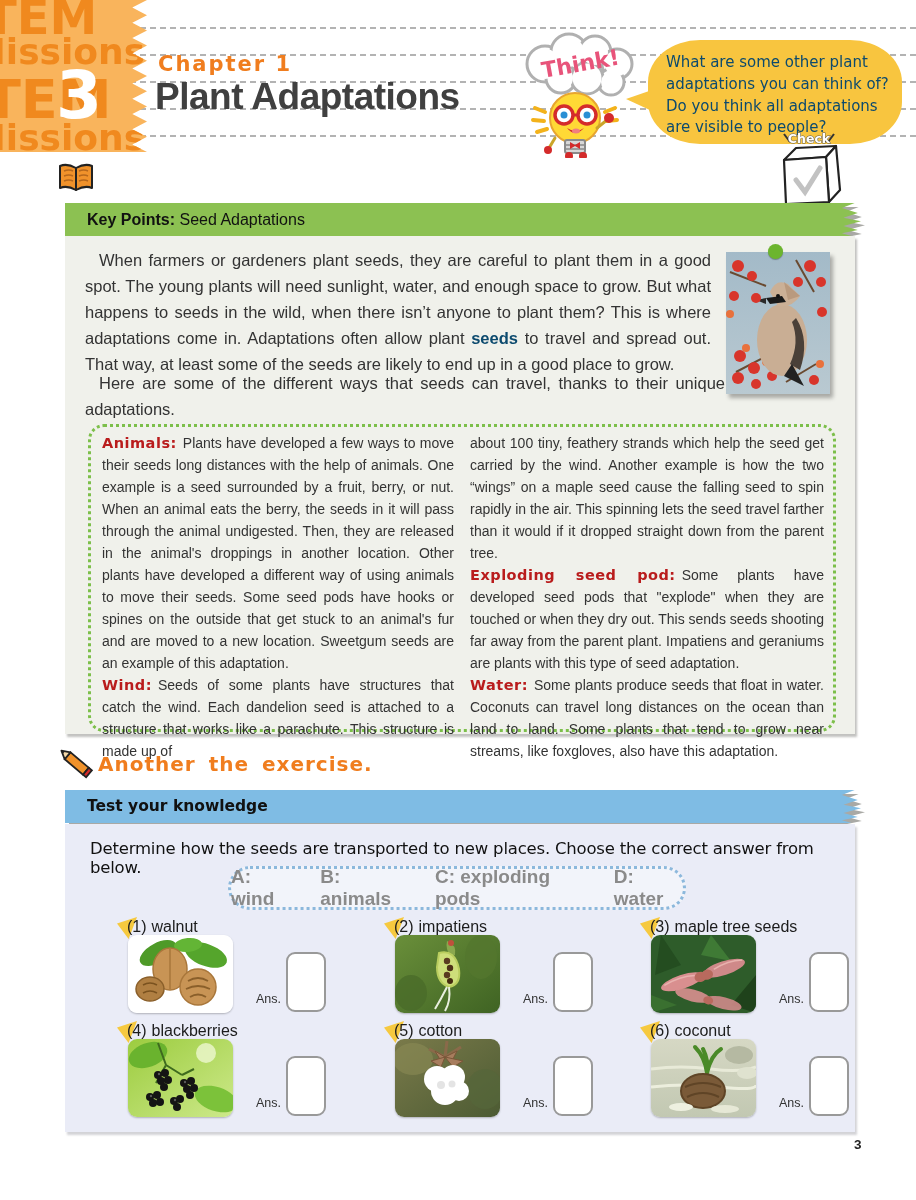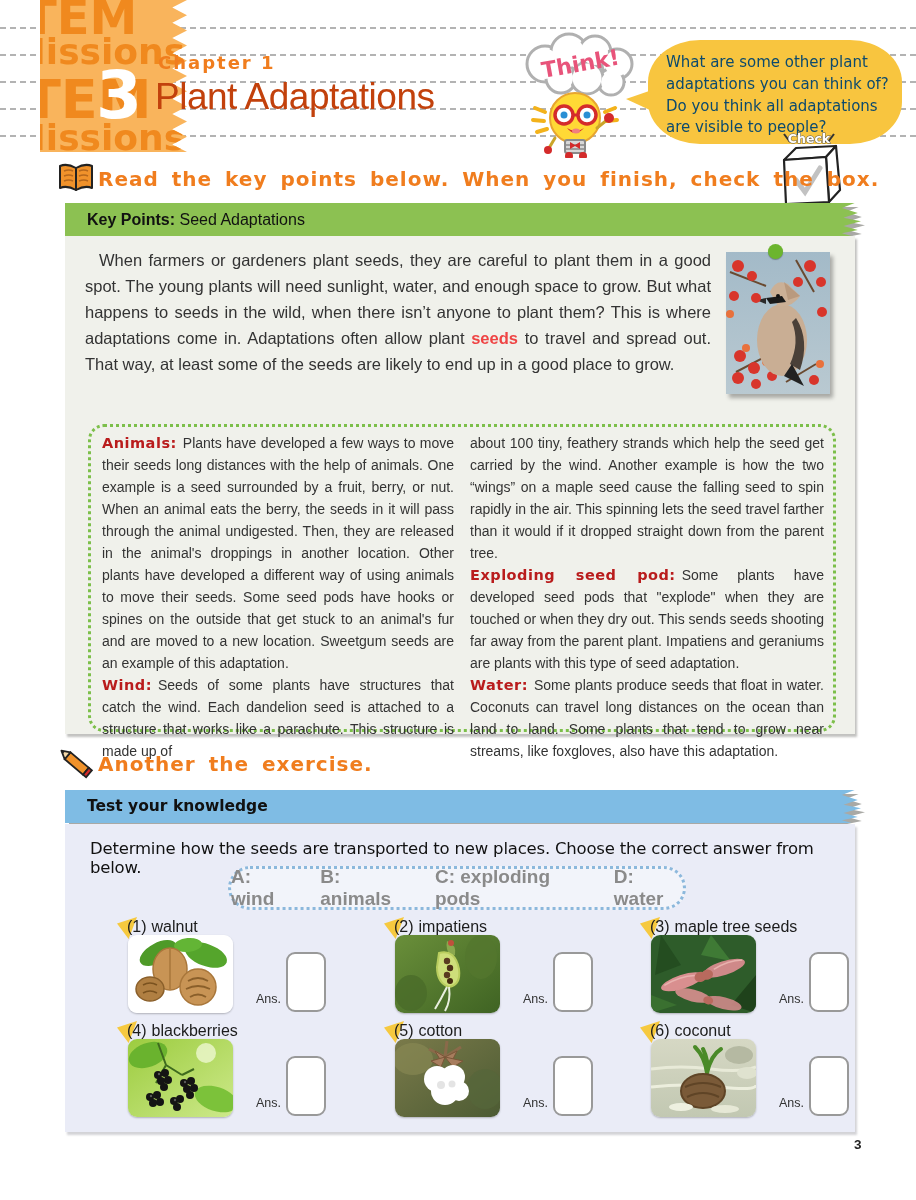--- a/index.html
+++ b/index.html
@@ -5,26 +5,26 @@
   * { margin:0; padding:0; box-sizing:border-box; }
   html,body { background:#ffffff; }
   body { font-family:"Liberation Sans", sans-serif; }
   .page { position:relative; width:916px; height:1200px; background:#fff; overflow:hidden; }
 
   
   .rule { position:absolute; left:0; right:0; border-top:2px dashed #9a9a9a; opacity:.75; }
 
   
   .logo { position:absolute; left:0; top:0; width:147px; height:152px;
-          clip-path:polygon(0 0,100% 0,90% 5%,100% 10%,90% 15%,100% 20%,90% 25%,100% 30%,90% 35%,100% 40%,90% 45%,100% 50%,90% 55%,100% 60%,90% 65%,100% 70%,90% 75%,100% 80%,90% 85%,100% 90%,90% 95%,100% 100%,0 100%);margin-left:40px; }
+          clip-path:polygon(0 0,100% 0,90% 5%,100% 10%,90% 15%,100% 20%,90% 25%,100% 30%,90% 35%,100% 40%,90% 45%,100% 50%,90% 55%,100% 60%,90% 65%,100% 70%,90% 75%,100% 80%,90% 85%,100% 90%,90% 95%,100% 100%,0 100%); }
 
   
   .chapter { position:absolute; left:158px; top:52px; color:#f07d1e; font-weight:bold;
-             font-size:18px; letter-spacing:2px; font-family:"DejaVu Sans",sans-serif; }
-  .title   { position:absolute; left:155px; top:76px; color:#c2410c; font-weight:normal;
+             font-size:21px; letter-spacing:2px; font-family:"DejaVu Sans",sans-serif; }
+  .title   { position:absolute; left:155px; top:76px; color:#404040; font-weight:bold;
              font-size:37px; letter-spacing:-0.5px; }
 
   
   .think-svg { position:absolute; left:503px; top:30px; }
 
   
   .bubble { position:absolute; left:648px; top:40px; width:254px; height:104px; background:#f8c53f;
             border-radius:52px / 42px; padding:12px 10px 10px 18px; }
   .bubble-tail { position:absolute; left:-22px; top:50px; width:0; height:0;
                  border-top:9px solid transparent; border-bottom:12px solid transparent;
@@ -47,21 +47,21 @@
             clip-path:polygon(0 0,99.2% 0,97.6% 15%,99.6% 30%,97.8% 45%,100% 55%,97.8% 70%,99.6% 82%,97.6% 92%,98.8% 100%,0 100%); }
   .banner b { font-weight:bold; }
 
   .kp-body { position:absolute; left:65px; top:236px; width:790px; height:498px; background:#f0f1eb;
              box-shadow:2px 3px 2px rgba(120,120,115,.45); }
   .ex-body { position:absolute; left:65px; top:824px; width:790px; height:308px; background:#eaecf7;
              box-shadow:2px 3px 2px rgba(130,130,140,.35); }
 
   .para { position:absolute; color:#333; font-size:16.5px; line-height:26px; text-align:justify; }
   .para .ind { display:inline-block; width:14px; }
-  .para b { font-weight:bold; color:#ef4444; }
+  .para b { font-weight:bold; color:#0c4a6e; }
 
   .bird-wrap { position:absolute; left:726px; top:252px; width:104px; height:142px;
                box-shadow:3px 4px 4px rgba(0,0,0,.3); }
   .pin { position:absolute; left:768px; top:244px; width:15px; height:15px; border-radius:50%;
          background:#6cb52e; box-shadow:0 1px 1px rgba(0,0,0,.3); z-index:5; }
 
   .dash-box { position:absolute; left:88px; top:424px; width:748px; height:308px;
               border:3px dotted #7cbf4a; border-radius:16px; }
   .col { position:absolute; top:432px; font-size:14px; line-height:22px; color:#333; text-align:justify; }
   .col-left  { left:102px; width:352px; }
@@ -188,21 +188,20 @@
   </svg>
 
   <svg class="icon-abs" style="left:57px;top:162px" width="38" height="32" viewBox="0 0 38 32">
     <g stroke="#222" stroke-width="2" fill="#f0922b" stroke-linejoin="round">
       <path d="M19 6 Q10 1 3 4 L3 26 Q10 23 19 28 Z"></path>
       <path d="M19 6 Q28 1 35 4 L35 26 Q28 23 19 28 Z"></path>
     </g>
     <path d="M7 9 Q12 7 16 9 M7 14 Q12 12 16 14 M7 19 Q12 17 16 19" stroke="#b5671c" stroke-width="1.5" fill="none"></path>
     <path d="M22 9 Q27 7 31 9 M22 14 Q27 12 31 14 M22 19 Q27 17 31 19" stroke="#b5671c" stroke-width="1.5" fill="none"></path>
   </svg>
-  <div class="instr" style="left:98px;top:167px">Read the key points below. When you finish, check the box.</div>
 
   <div class="banner-shadow" style="top:207px"></div>
   <div class="banner" style="top:203px;background:#8cc152">
     <b>Key Points:</b><span> Seed Adaptations</span>
   </div>
 
   <div class="kp-body"></div>
 
   <p class="para" style="left:85px;top:247px;width:626px"><span class="ind"></span><span>When farmers or gardeners plant seeds, they are careful to plant them in a good spot. The young plants will need sunlight, water, and enough space to grow. But what happens to seeds in the wild, when there isn’t anyone to plant them? This is where adaptations come in. Adaptations often allow plant </span><b>seeds</b><span> to travel and spread out. That way, at least some of the seeds are likely to end up in a good place to grow.</span></p>
 
@@ -246,20 +245,21 @@
       <path d="M40 46 L56 44 L60 50 L44 52 Z" fill="#1a1a1a"></path>
       <path d="M40 46 L30 48 L40 52 Z" fill="#2a2a2a"></path>
       <circle cx="30" cy="46" r="5" fill="#d8352b"></circle>
       <circle cx="52" cy="44" r="2" fill="#111"></circle>
       <path d="M70 66 Q84 88 74 118 L64 112 Q74 90 66 70 Z" fill="#4a4038"></path>
       <path d="M66 112 L78 134 L58 124 Z" fill="#222"></path>
     </svg>
   </div>
   <div class="pin"></div>
 
+  <p class="para" style="left:85px;top:370px;width:640px"><span class="ind"></span><span>Here are some of the different ways that seeds can travel, thanks to their unique adaptations.</span></p>
 
   <div class="dash-box"></div>
 
   <div class="col col-left">
     <p><span class="term">Animals:</span><span>Plants have developed a few ways to move their seeds long distances with the help of animals. One example is a seed surrounded by a fruit, berry, or nut. When an animal eats the berry, the seeds in it will pass through the animal undigested. Then, they are released in the animal's droppings in another location. Other plants have developed a different way of using animals to move their seeds. Some seed pods have hooks or spines on the outside that get stuck to an animal's fur and are moved to a new location. Sweetgum seeds are an example of this adaptation.</span></p>
     <p><span class="term">Wind:</span><span>Seeds of some plants have structures that catch the wind. Each dandelion seed is attached to a structure that works like a parachute. This structure is made up of</span></p>
   </div>
 
   <div class="col col-right">
     <p><span>about 100 tiny, feathery strands which help the seed get carried by the wind. Another example is how the two “wings” on a maple seed cause the falling seed to spin rapidly in the air. This spinning lets the seed travel farther than it would if it dropped straight down from the parent tree.</span></p>

